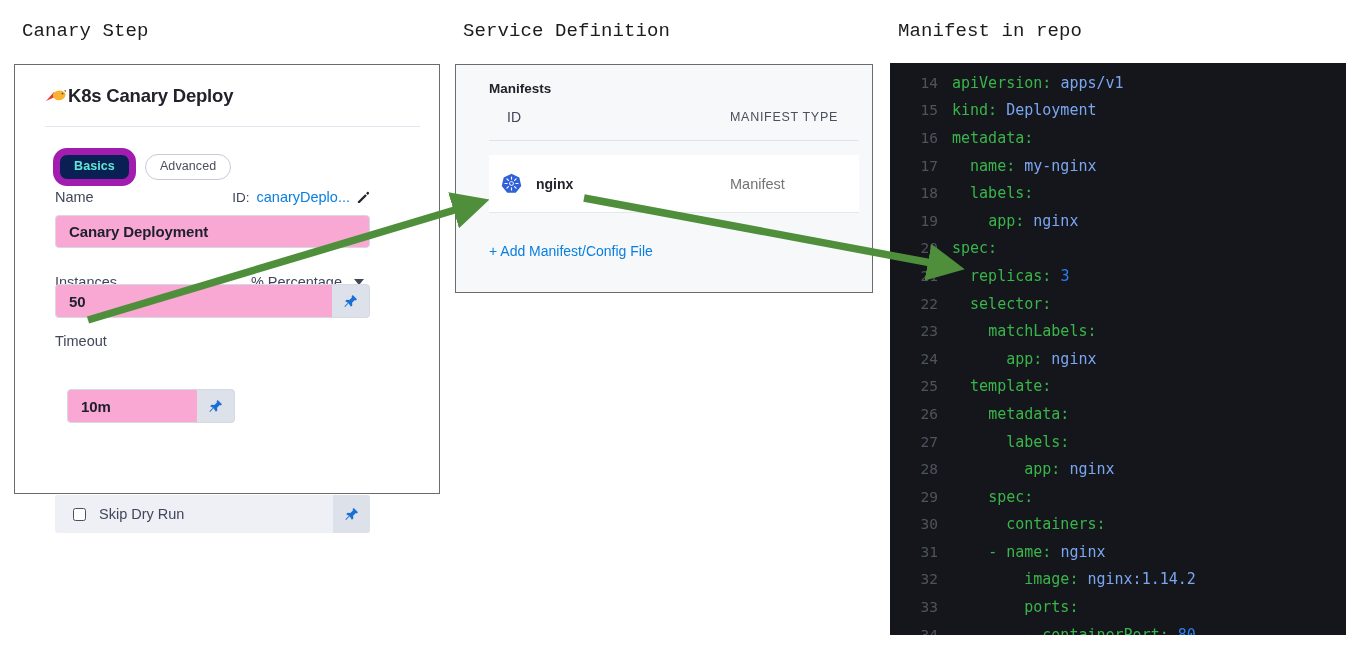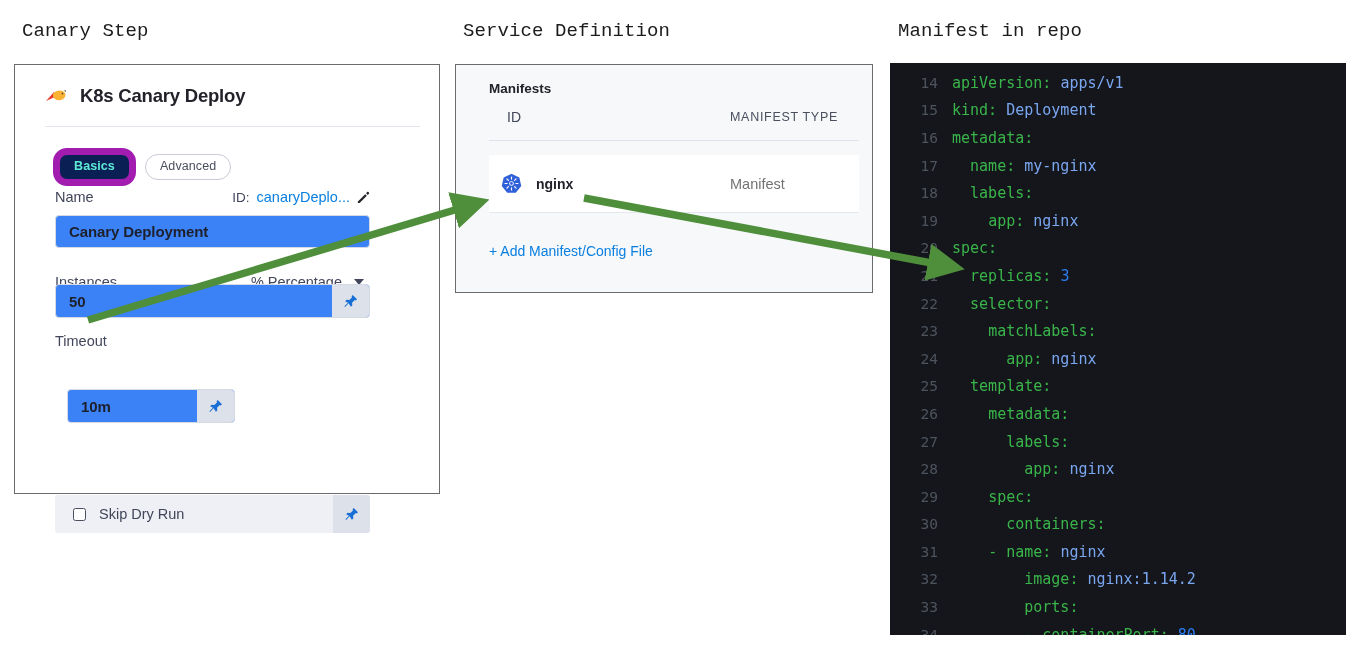--- a/index.html
+++ b/index.html
@@ -39,21 +39,20 @@
     border: 1.5px solid #6b6b6b;
     box-sizing: border-box;
   }
 
   .step-header {
     position: absolute;
     left: 29px;
     top: 20px;
     display: flex;
     align-items: center;
-    gap: 12px;
   }
   .step-header .title-text {
     font-size: 18.5px;
     font-weight: bold;
     color: #22222a;
     letter-spacing: -0.2px;
   }
   .bird-icon { width: 24px; height: 22px; display:block; }
 
   .hr-divider {
@@ -100,21 +99,21 @@
     justify-content: space-between;
     align-items: center;
   }
   #id-group { display: flex; align-items: center; gap: 7px; }
   #id-prefix { font-size: 13.5px; color: #41465a; }
   #id-value { font-size: 14.5px; color: #0a7fe0; }
   .pencil-icon { width: 13px; height: 13px; display:block; }
 
   .text-input {
     position: absolute;
-    background: #3b82f6;
+    background: #f9a8d4;
     border: 1px solid #d5d9e3;
     border-radius: 4px;
     box-sizing: border-box;
     display: flex;
     align-items: center;
   }
   .text-input .val {
     font-size: 15px;
     color: #1d1f2b;
     font-weight: bold;

